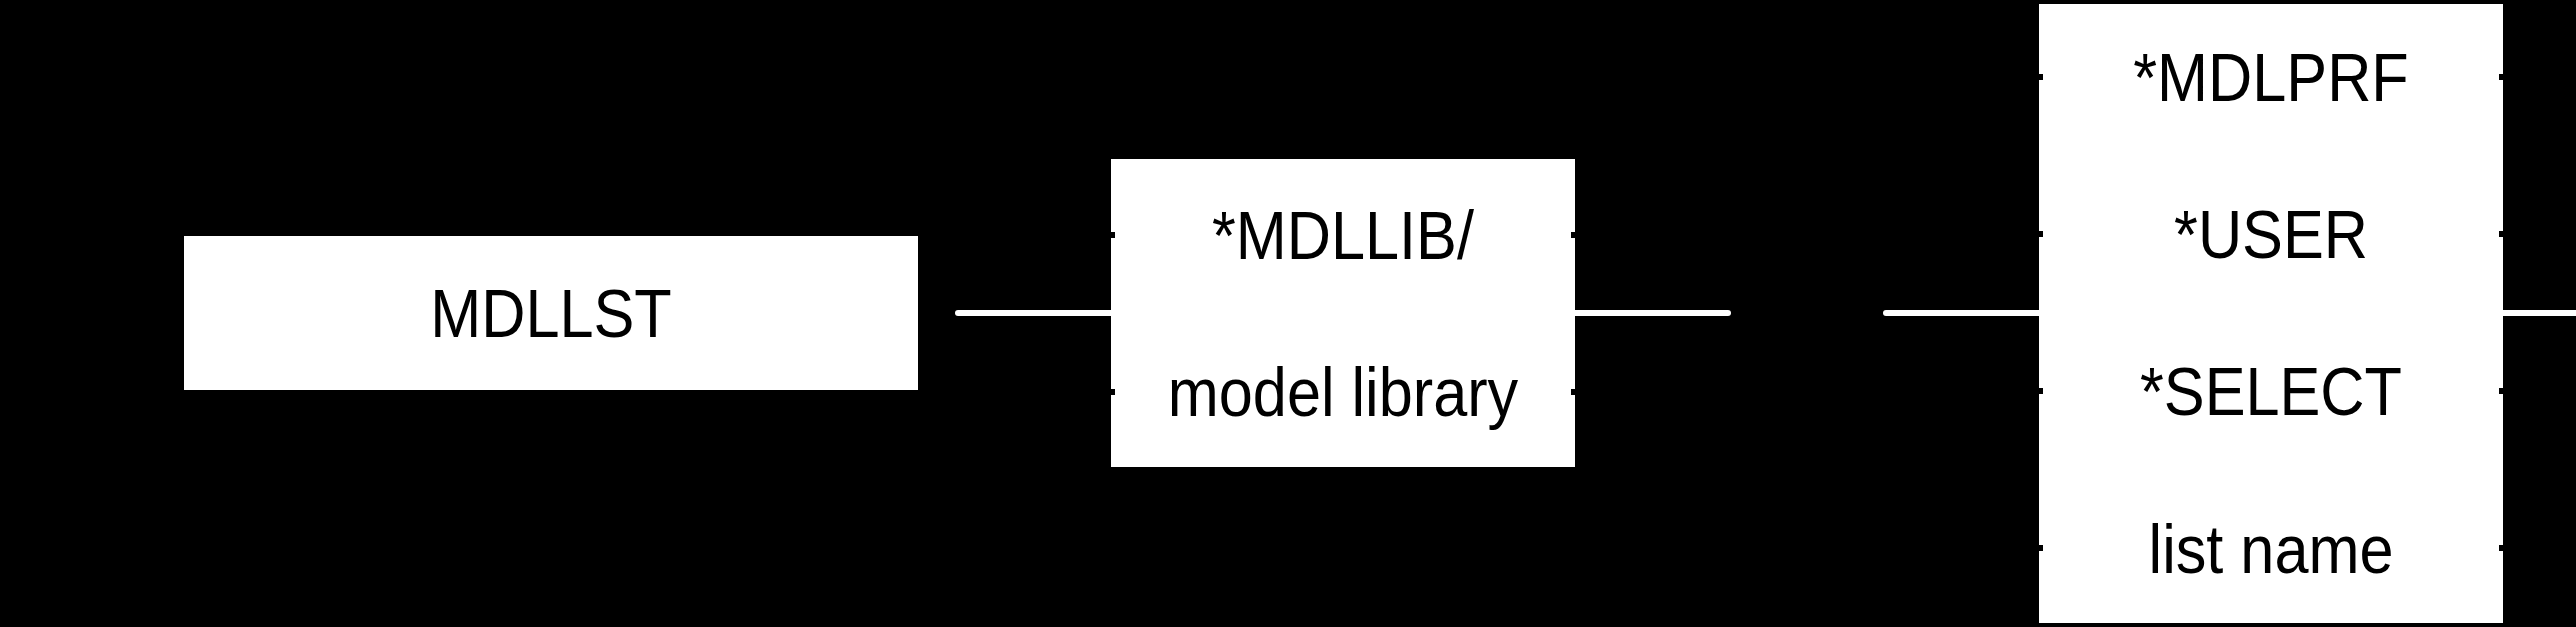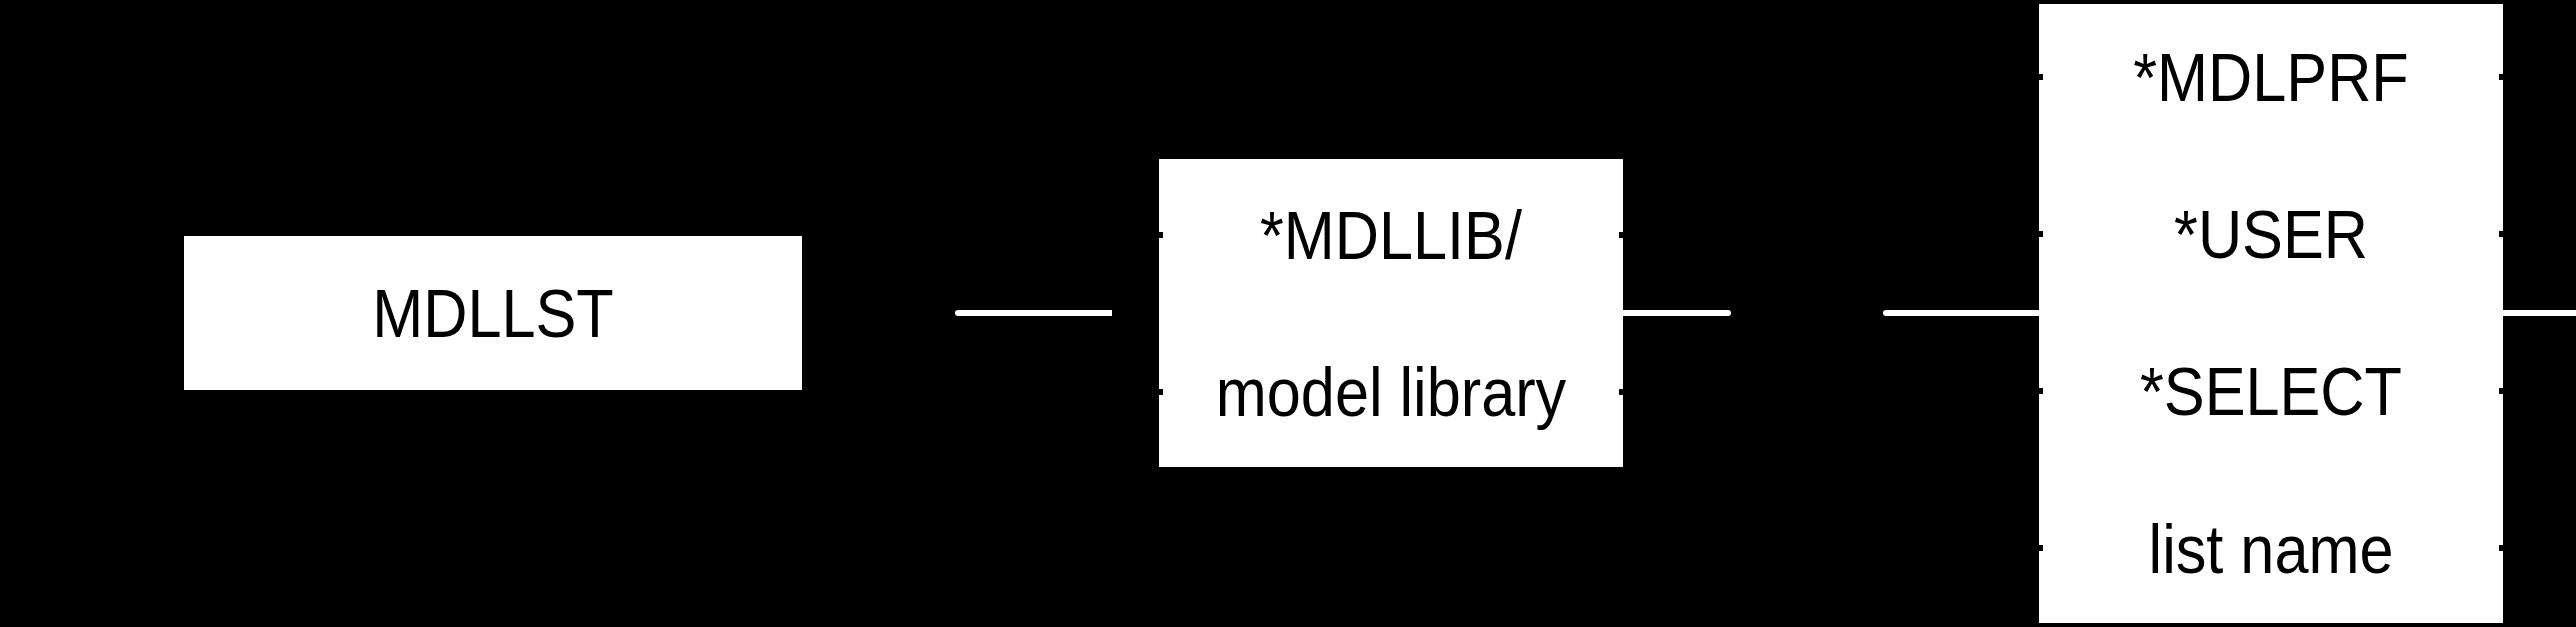--- a/index.html
+++ b/index.html
@@ -51,27 +51,27 @@
     background:var(--text);
   }
   .stub.l{left:0;}
   .stub.r{right:0;}
 </style>
 </head>
 <body>
 
 <div class="canvas">
 
-  <div class="node" style="left:184px;top:236px;width:618px;height:154px;">
+  <div class="node" style="left:184px;top:236px;width:734px;height:154px;">
     <span class="node-label" style="top:77px;">MDLLST</span>
   </div>
 
   <div class="connector cap-left" style="left:955px;width:157px;"></div>
 
-  <div class="node" style="left:1111px;top:159px;width:464px;height:308px;margin-left:48px;">
+  <div class="node" style="left:1111px;top:159px;width:464px;height:308px;">
     <span class="node-label" style="top:76px;">*MDLLIB/</span>
     <span class="node-label" style="top:233px;">model library</span>
     <div class="stub l" style="top:73px;"></div>
     <div class="stub r" style="top:73px;"></div>
     <div class="stub l" style="top:230px;"></div>
     <div class="stub r" style="top:230px;"></div>
   </div>
 
   <div class="connector cap-right" style="left:1575px;width:156px;"></div>
 

